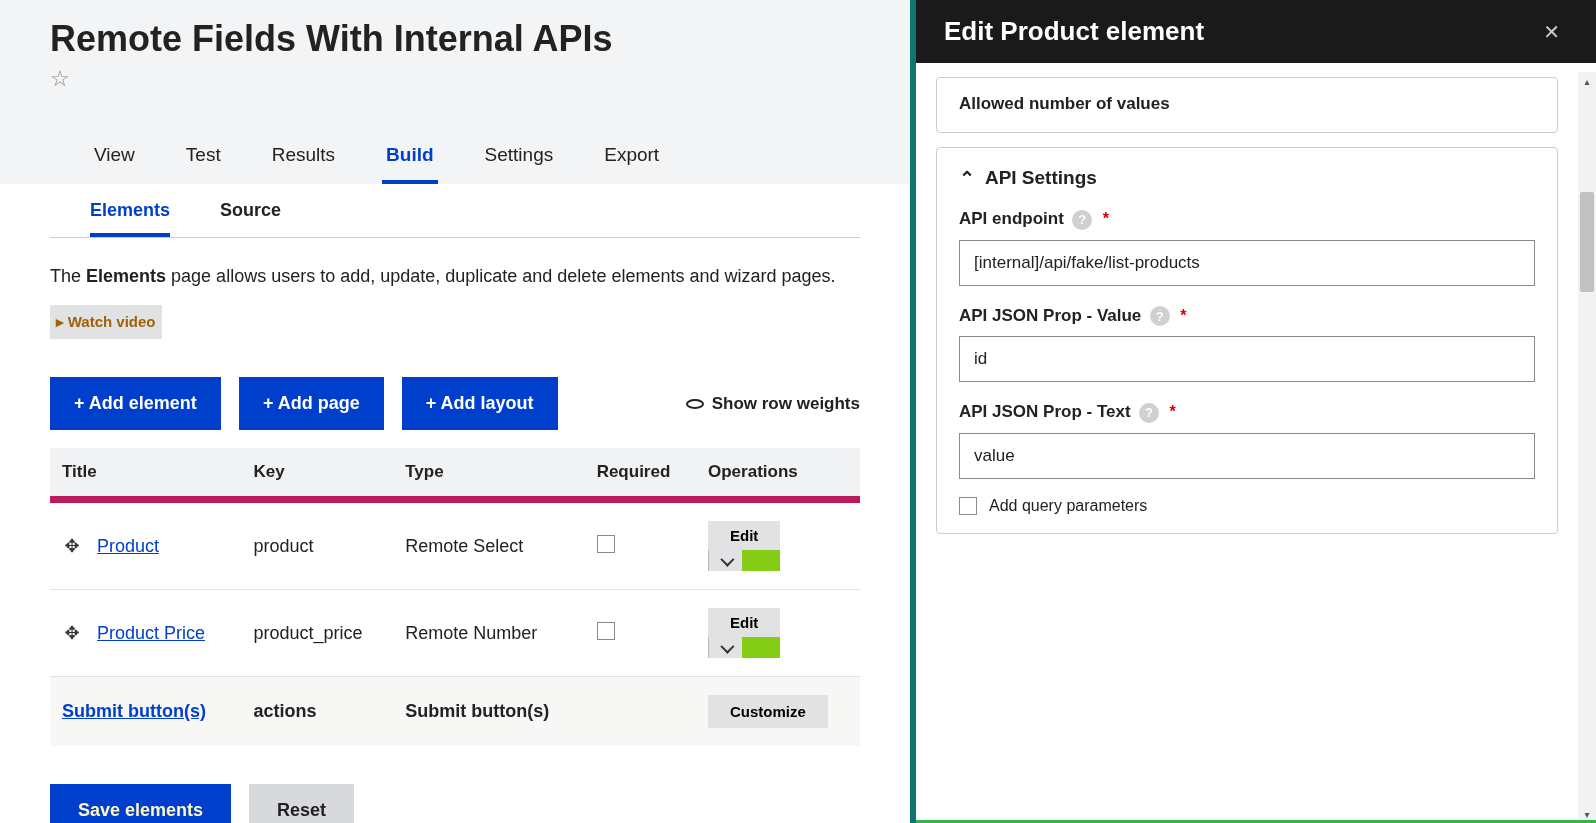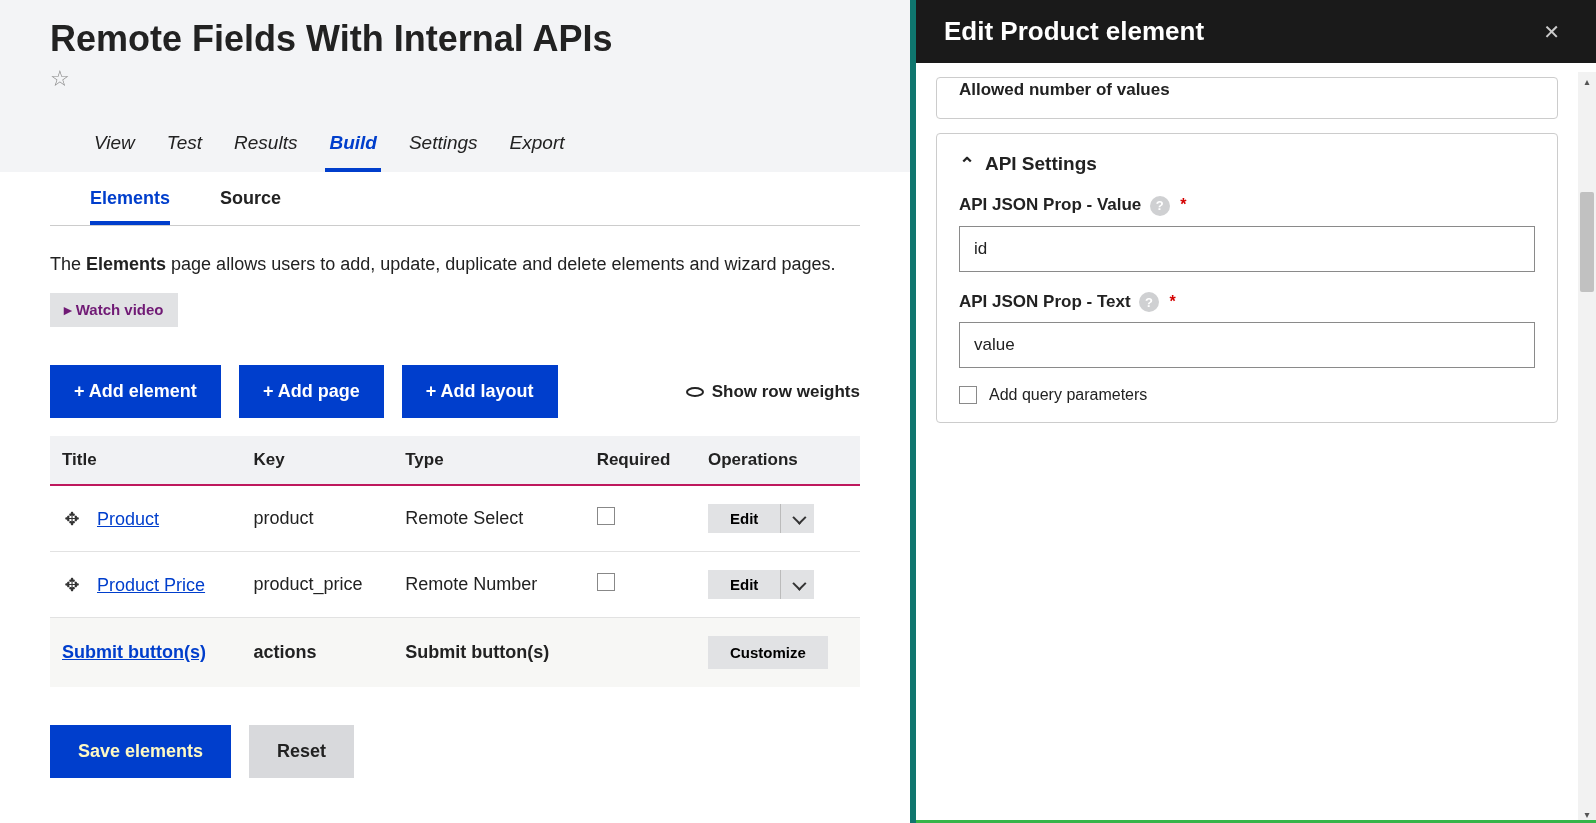--- a/index.html
+++ b/index.html
@@ -38,24 +38,23 @@
   color: #222;
 }
 .star-icon {
   display: inline-block;
   font-size: 22px;
   color: #888;
   margin-top: 6px;
 }
 .main-tabs {
   display: flex;
-  gap: 24px;
-  margin-top: 32px;
+  gap: 43px;
+  margin-top: 44px;
   padding-left: 40px;
-  font-style: italic;
 }
 .main-tab {
   padding: 8px 4px 14px 4px;
   font-size: 19px;
   color: #222;
   cursor: pointer;
 }
 .main-tab.active {
   color: #003ecc;
   font-weight: 600;
@@ -86,26 +85,26 @@
 .intro-text {
   margin-top: 28px;
   font-size: 18px;
   color: #222;
 }
 .intro-text b { font-weight: 700; }
 .watch-video-btn {
   display: inline-block;
   background: #e1e2e4;
   border: none;
-  padding: 8px 14px;
+  padding: 8px 6px;
   font-size: 15px;
   font-weight: 600;
   margin-top: 18px;
   cursor: pointer;
-  color: #701a75;
+  color: #a16207;
 }
 
 .action-row {
   display: flex;
   align-items: center;
   gap: 18px;
   margin-top: 38px;
 }
 .btn-primary {
   background: #003ecc;
@@ -138,21 +137,21 @@
   width: 100%;
   border-collapse: collapse;
   margin-top: 18px;
 }
 .elements-table th {
   background: #f1f2f4;
   text-align: left;
   padding: 14px 12px;
   font-weight: 700;
   font-size: 17px;
-  border-bottom: 2px solid #be185d;
+  border-bottom: 7px solid #be185d;
 }
 .elements-table td {
   padding: 18px 12px;
   border-bottom: 1px solid #e2e2e2;
   font-size: 18px;
   vertical-align: middle;
 }
 .row-last td { background: #f7f7f5; border-bottom: none; }
 .drag-handle {
   display: inline-block;
@@ -169,20 +168,21 @@
 .checkbox {
   width: 18px;
   height: 18px;
   border: 1px solid #888;
   background: #fff;
   display: inline-block;
 }
 .edit-combo {
   display: inline-flex;
   background: #84cc16;
+  flex-direction: column;
 }
 .edit-btn {
   padding: 6px 22px;
   border: none;
   background: #e1e2e4;
   font-weight: 700;
   font-size: 15px;
   cursor: pointer;
 }
 .edit-drop {
@@ -478,32 +478,38 @@
   </div>
 </div>
 
 <div class="side-panel">
   <div class="side-header">
     <div class="side-title">Edit Product element</div>
     <div class="close-x">✕</div>
   </div>
 
   <div class="side-body" style="padding-right:38px">
-    <div class="settings-card" style="padding-top:2px;">
+    <div class="settings-card" style="padding-top:16px;">
       <div class="field-block" style="margin-top:0;">
         <span class="field-label">Allowed number of values</span>
       </div>
     </div>
 
     <div class="settings-card">
       <div class="section-toggle">
         <span class="chev">⌄</span>
         <span>API Settings</span>
       </div>
 
+      <div class="field-block">
+        <span class="field-label">API endpoint</span>
+        <span class="help-badge">?</span>
+        <span class="required-star">*</span>
+        <input class="text-input" value="[internal]/api/fake/list-products" style="">
+      </div>
 
 
       <div class="field-block">
         <span class="field-label">API JSON Prop - Value</span>
         <span class="help-badge">?</span>
         <span class="required-star">*</span>
         <input class="text-input" value="id" style="">
       </div>
 
       <div class="field-block">

